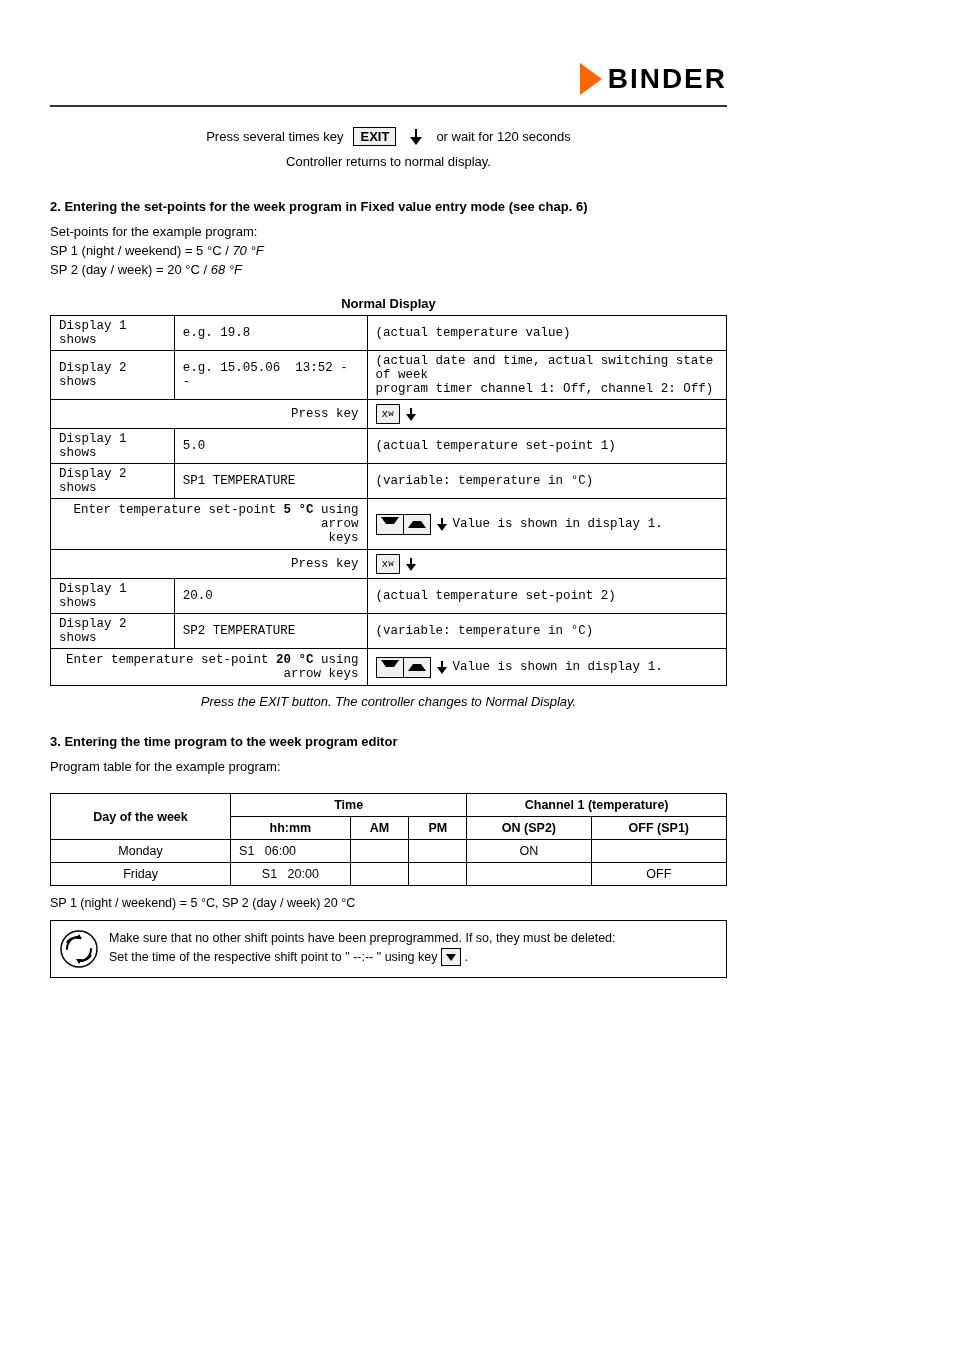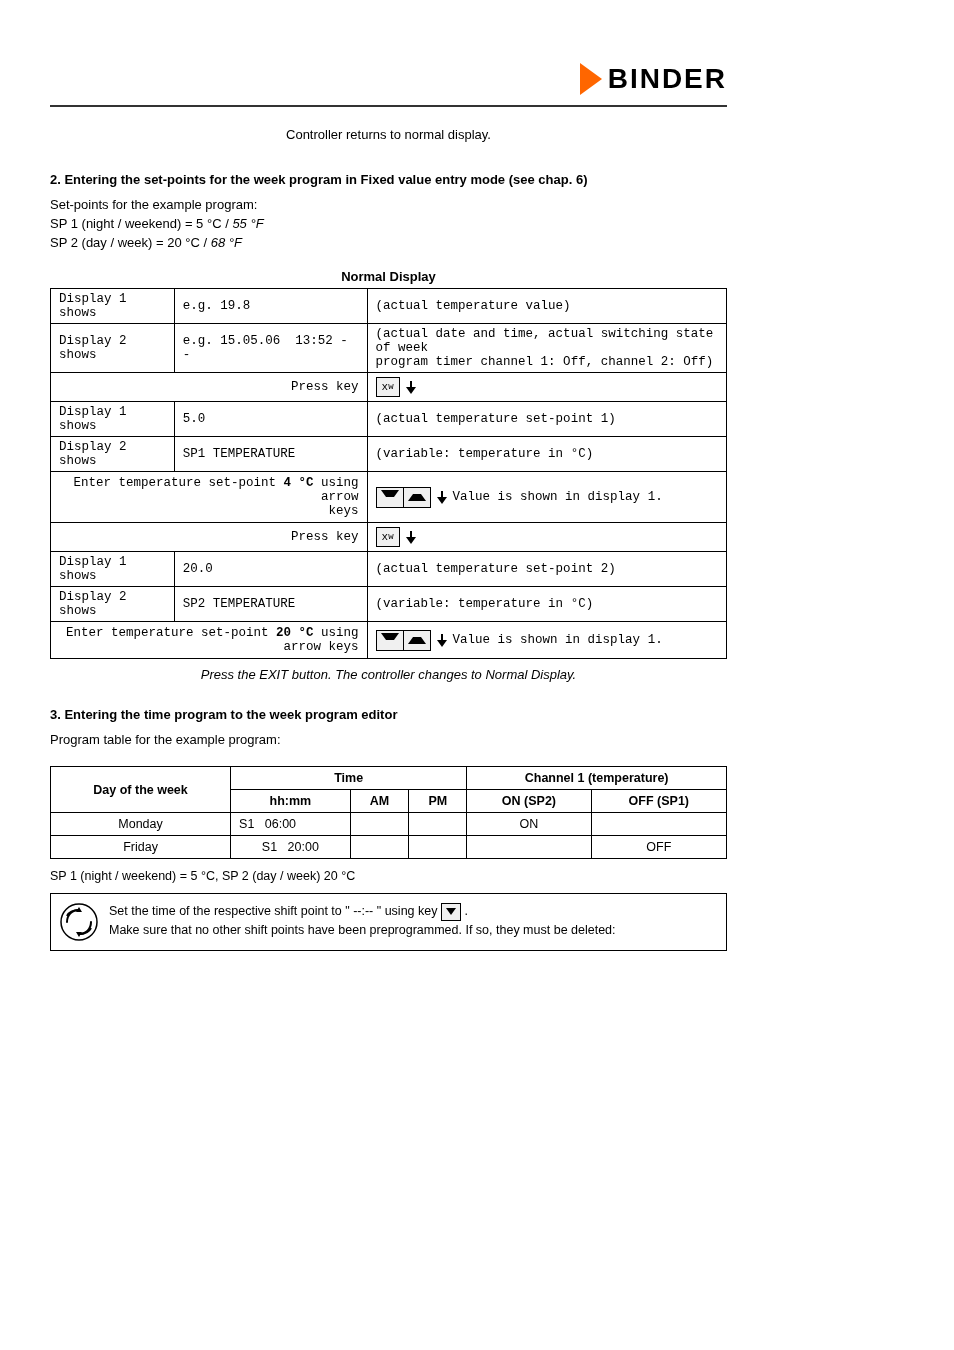--- a/index.html
+++ b/index.html
@@ -248,27 +248,36 @@
 <div class="page">
 
   <div class="header">
     <div class="logo">
       <div class="logo-arrow"></div>
       <span>BINDER</span>
     </div>
   </div>
 
   <div class="top-section">
+    <div class="exit-row">
+      <span class="exit-label">Press several times key</span>
+      <span class="exit-key">EXIT</span>
+      <div class="down-arrow-with-stem">
+        <div class="stem"></div>
+        <div class="arrowhead"></div>
+      </div>
+      <span>or wait for 120 seconds</span>
+    </div>
     <div class="controller-text">Controller returns to normal display.</div>
   </div>
 
   <div>
     <p class="section-header">2. Entering the set-points for the week program in Fixed value entry mode (see chap. 6)</p>
     <p class="section-sub">Set-points for the example program:</p>
-    <p class="section-sub">SP 1 (night / weekend) = 5 °C / <em>55 °F</em></p>
+    <p class="section-sub">SP 1 (night / weekend) = 5 °C / <em>70 °F</em></p>
     <p class="section-sub">SP 2 (day / week) = 20 °C / <em>68 °F</em></p>
 
     <br>
     <div class="normal-display-title">Normal Display</div>
 
     
     <table class="main-table">
       <tbody>
           <tr>
         <td>Display 1 shows</td>
@@ -299,21 +308,21 @@
         <td>5.0</td>
         <td>(actual temperature set-point 1)</td>
       </tr>
       <tr>
         <td>Display 2 shows</td>
         <td>SP1 TEMPERATURE</td>
         <td>(variable: temperature in °C)</td>
       </tr>
       <tr>
         <td colspan="2" style="border:1px solid #000; text-align:right; padding:4px 8px;">
-          Enter temperature set-point <strong>4 °C</strong> using arrow<br>keys
+          Enter temperature set-point <strong>5 °C</strong> using arrow<br>keys
         </td>
         <td style="border:1px solid #000; padding:4px 8px;">
           <div style="display:flex; align-items:center; gap:6px;">
             <div class="combined-key">
               <span><span class="tri-down"></span></span>
               <span><span class="tri-up"></span></span>
             </div>
             <div class="inline-down">
               <div class="inline-stem"></div>
               <div class="inline-arrowhead"></div>
@@ -419,28 +428,28 @@
 
         <circle cx="20" cy="20" r="18" fill="none" stroke="#000" stroke-width="1.5"></circle>
         <path d="M20 8 C13 8 8 13 8 20" fill="none" stroke="#000" stroke-width="2" stroke-linecap="round"></path>
         <path d="M20 32 C27 32 32 27 32 20" fill="none" stroke="#000" stroke-width="2" stroke-linecap="round"></path>
         <polygon points="20,5 17,10 23,10" fill="#000"></polygon>
         <polygon points="20,35 17,30 23,30" fill="#000"></polygon>
         <path d="M8 14 C10 10 14 8 20 8" fill="none" stroke="#000" stroke-width="2"></path>
         <path d="M32 26 C30 30 26 32 20 32" fill="none" stroke="#000" stroke-width="2"></path>
       </svg>
       <div class="note-text">
+        <div>Make sure that no other shift points have been preprogrammed. If so, they must be deleted:</div>
         <div>
           <span>Set the time of the respective shift point to " --:-- " using key</span>
           <span class="key-box">
               <span class="tri-down"></span>
             </span>
           <span>.</span>
         </div>
-        <div>Make sure that no other shift points have been preprogrammed. If so, they must be deleted:</div>
       </div>
     </div>
   </div>
 
   <div class="footer">
     <span>KB (E3.1 + E5.1) 11/2014</span>
     <span>page 54/200</span>
   </div>
 
 </div>

